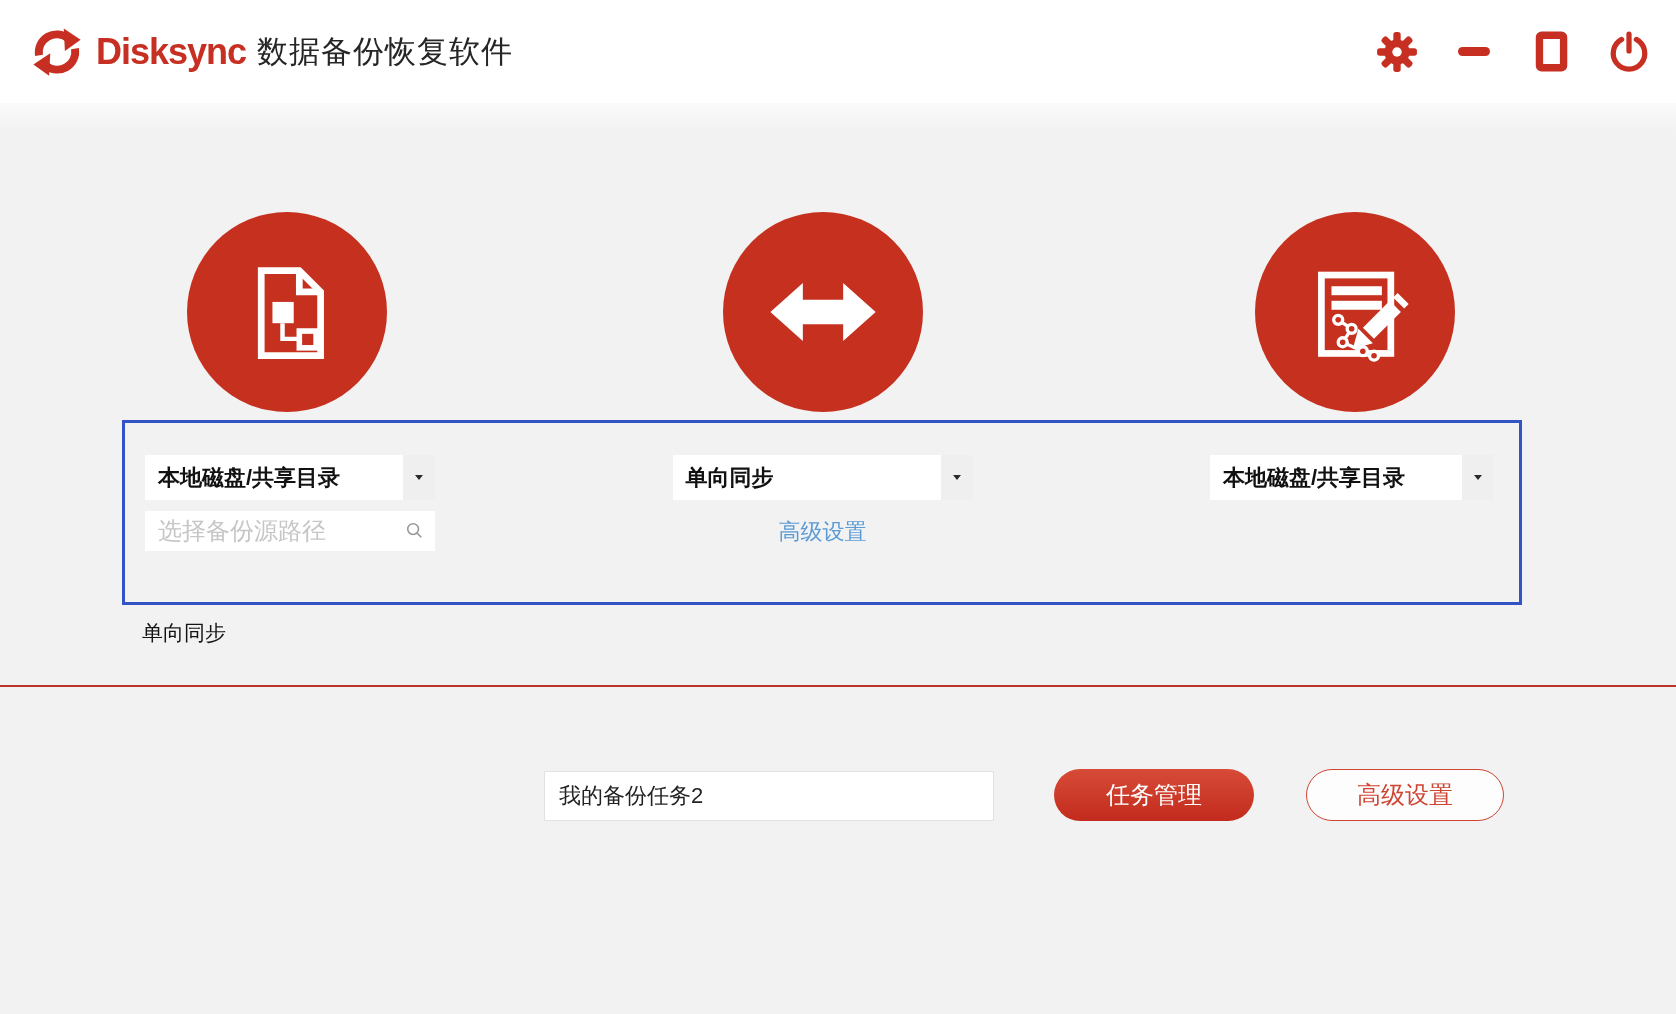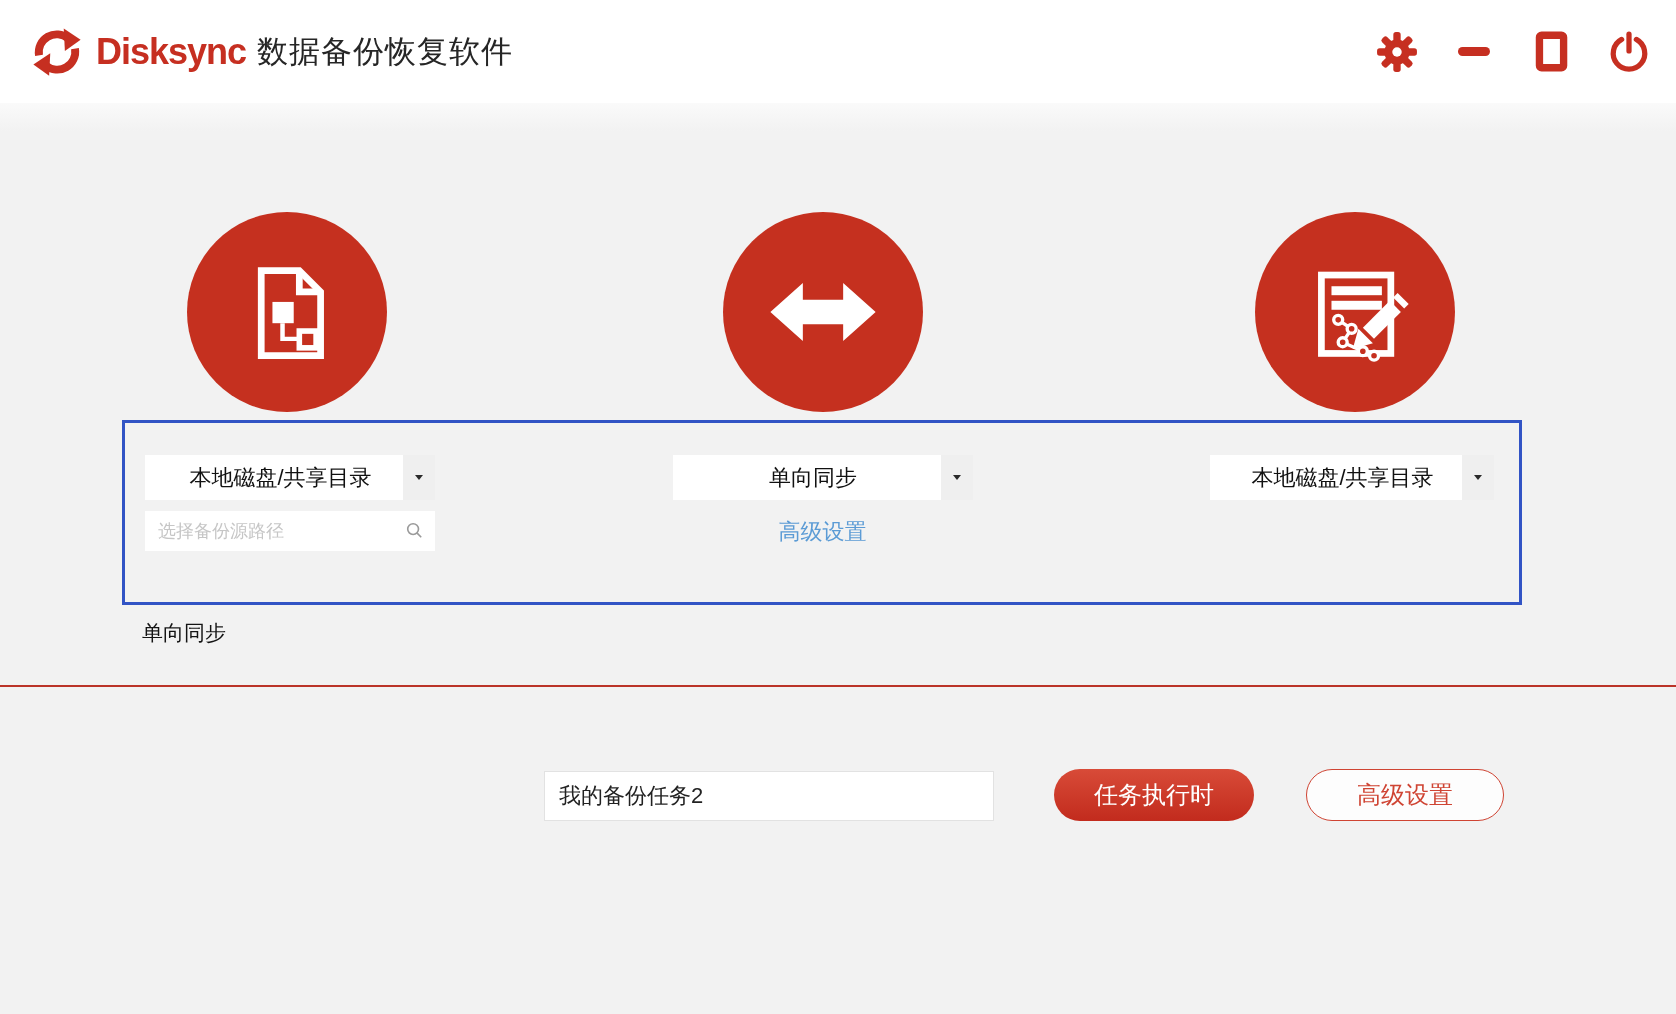--- a/index.html
+++ b/index.html
@@ -25,26 +25,26 @@
   .col-right { width:284px; }
 
   .circles-row { margin-top:0; padding-top:109px; }
   .big-circle { width:200px; height:200px; border-radius:50%; background:#c5301f; margin:0 auto;
                 display:flex; align-items:center; justify-content:center; }
   .big-circle svg { width:112px; height:112px; display:block; }
 
   .panel { margin-top:8px; border:3px solid #3254c5; height:185px; padding-top:32px; }
 
   .select { background:#ffffff; height:45px; display:flex; align-items:center; cursor:pointer; }
-  .select-label { flex:1; font-size:22px; color:#111; padding-left:13px; font-weight:400; white-space:nowrap; overflow:hidden;text-align:center; }
+  .select-label { flex:1; font-size:22px; color:#111; padding-left:13px; font-weight:700; white-space:nowrap; overflow:hidden; }
   .select-arrow-box { width:32px; height:45px; background:#efefef; display:flex; align-items:center; justify-content:center; flex:0 0 auto; }
   .caret { width:0; height:0; border-left:4px solid transparent; border-right:4px solid transparent; border-top:5px solid #2a2a2a; }
 
   .path-box { margin-top:11px; background:#ffffff; height:40px; display:flex; align-items:center; }
-  .path-input { flex:1; border:none; outline:none; background:transparent; font-size:18px; color:#ec4899; padding:0 0 0 13px; width:50px;
+  .path-input { flex:1; border:none; outline:none; background:transparent; font-size:24px; color:#ec4899; padding:0 0 0 13px; width:50px;
                 font-family:"Liberation Sans","DejaVu Sans",sans-serif; }
   .path-input::placeholder { color:#c6c6c6; }
   .search-btn { background:none; border:none; padding:0 12px 0 4px; cursor:pointer; display:flex; align-items:center; }
 
   .advanced-link { display:block; text-align:center; margin-top:17px; font-size:22px; color:#5b9bd5; text-decoration:none; }
 
   .mode-label { margin:14px 0 0 20px; font-size:21px; color:#141414; }
   .description { margin:48px 0 0 20px; width:1312px; font-size:21.5px; line-height:35px; color:#161616; }
 
   .divider { margin-top:38px; height:2px; background:#bb3428; width:1676px; }
@@ -224,17 +224,17 @@
         </div>
       </div>
 
       <div class="mode-label">单向同步</div>
     </div>
 
     <div class="divider"></div>
 
     <div class="footer-row">
       <input class="task-name-input" type="text" value="我的备份任务2" style="">
-      <button class="btn-create">任务执行时</button>
+      <button class="btn-create">任务管理</button>
       <button class="btn-manage">高级设置</button>
     </div>
   </div>
 </div>
 
 </body></html>

